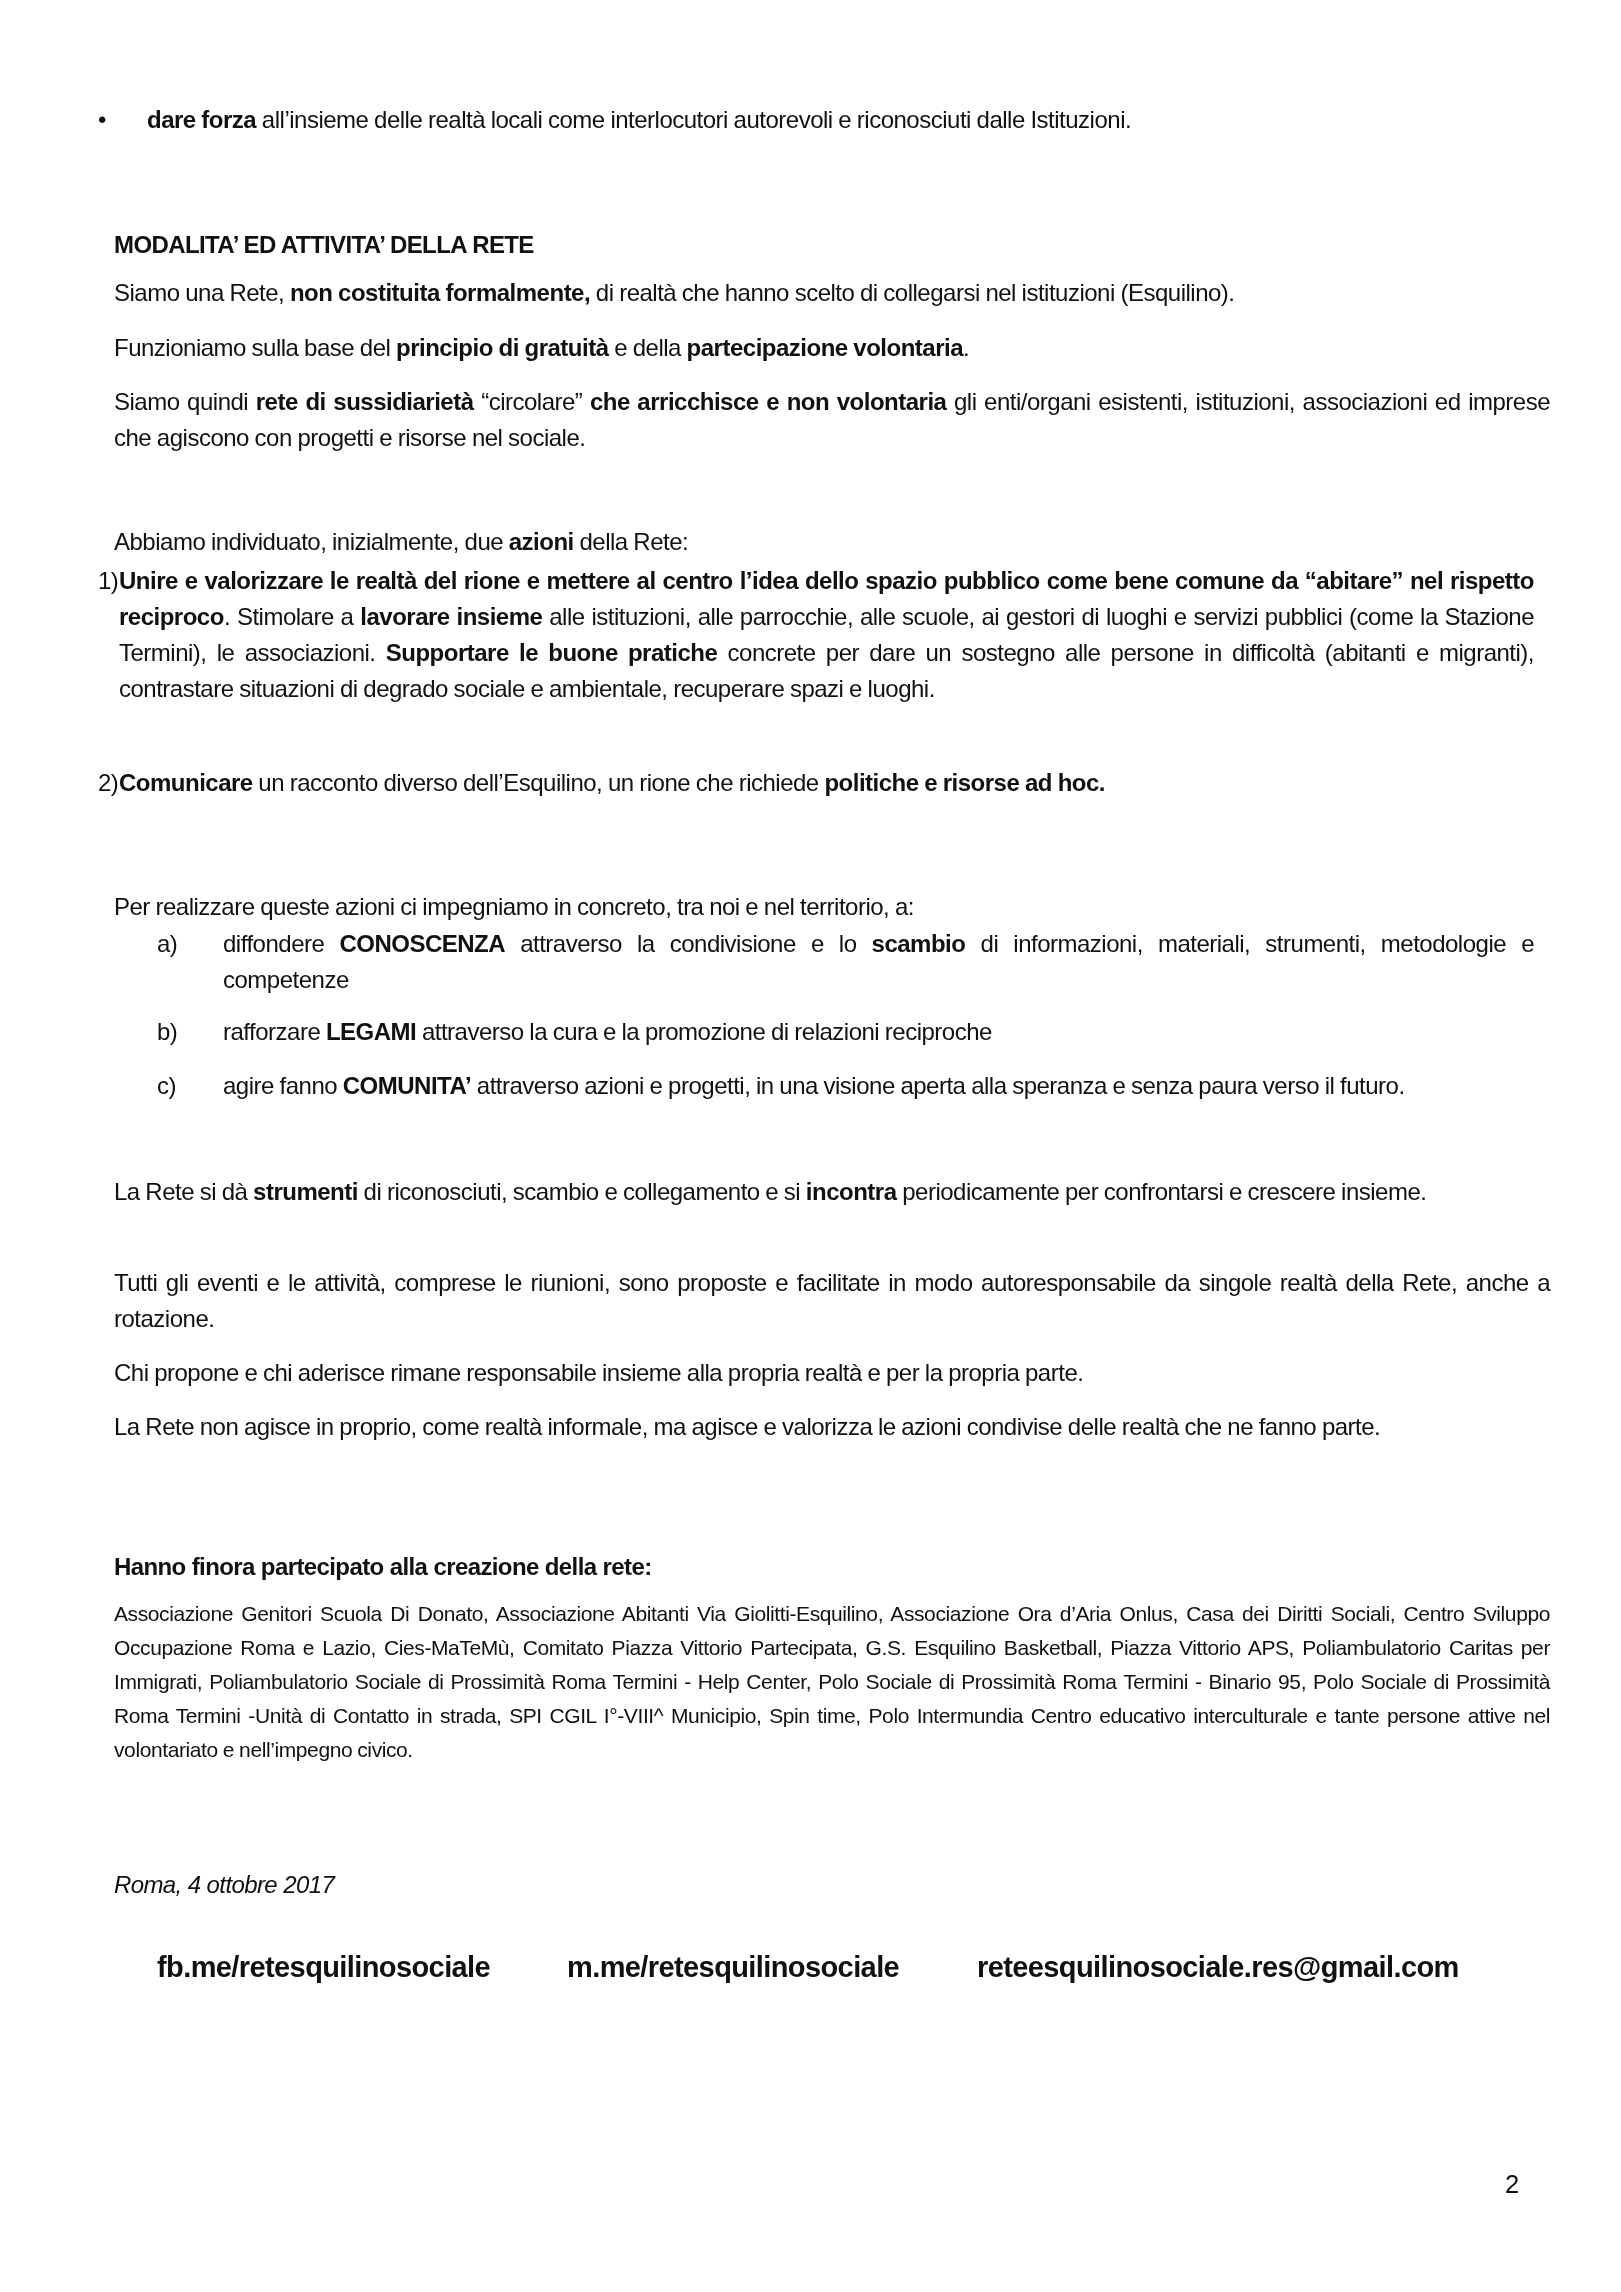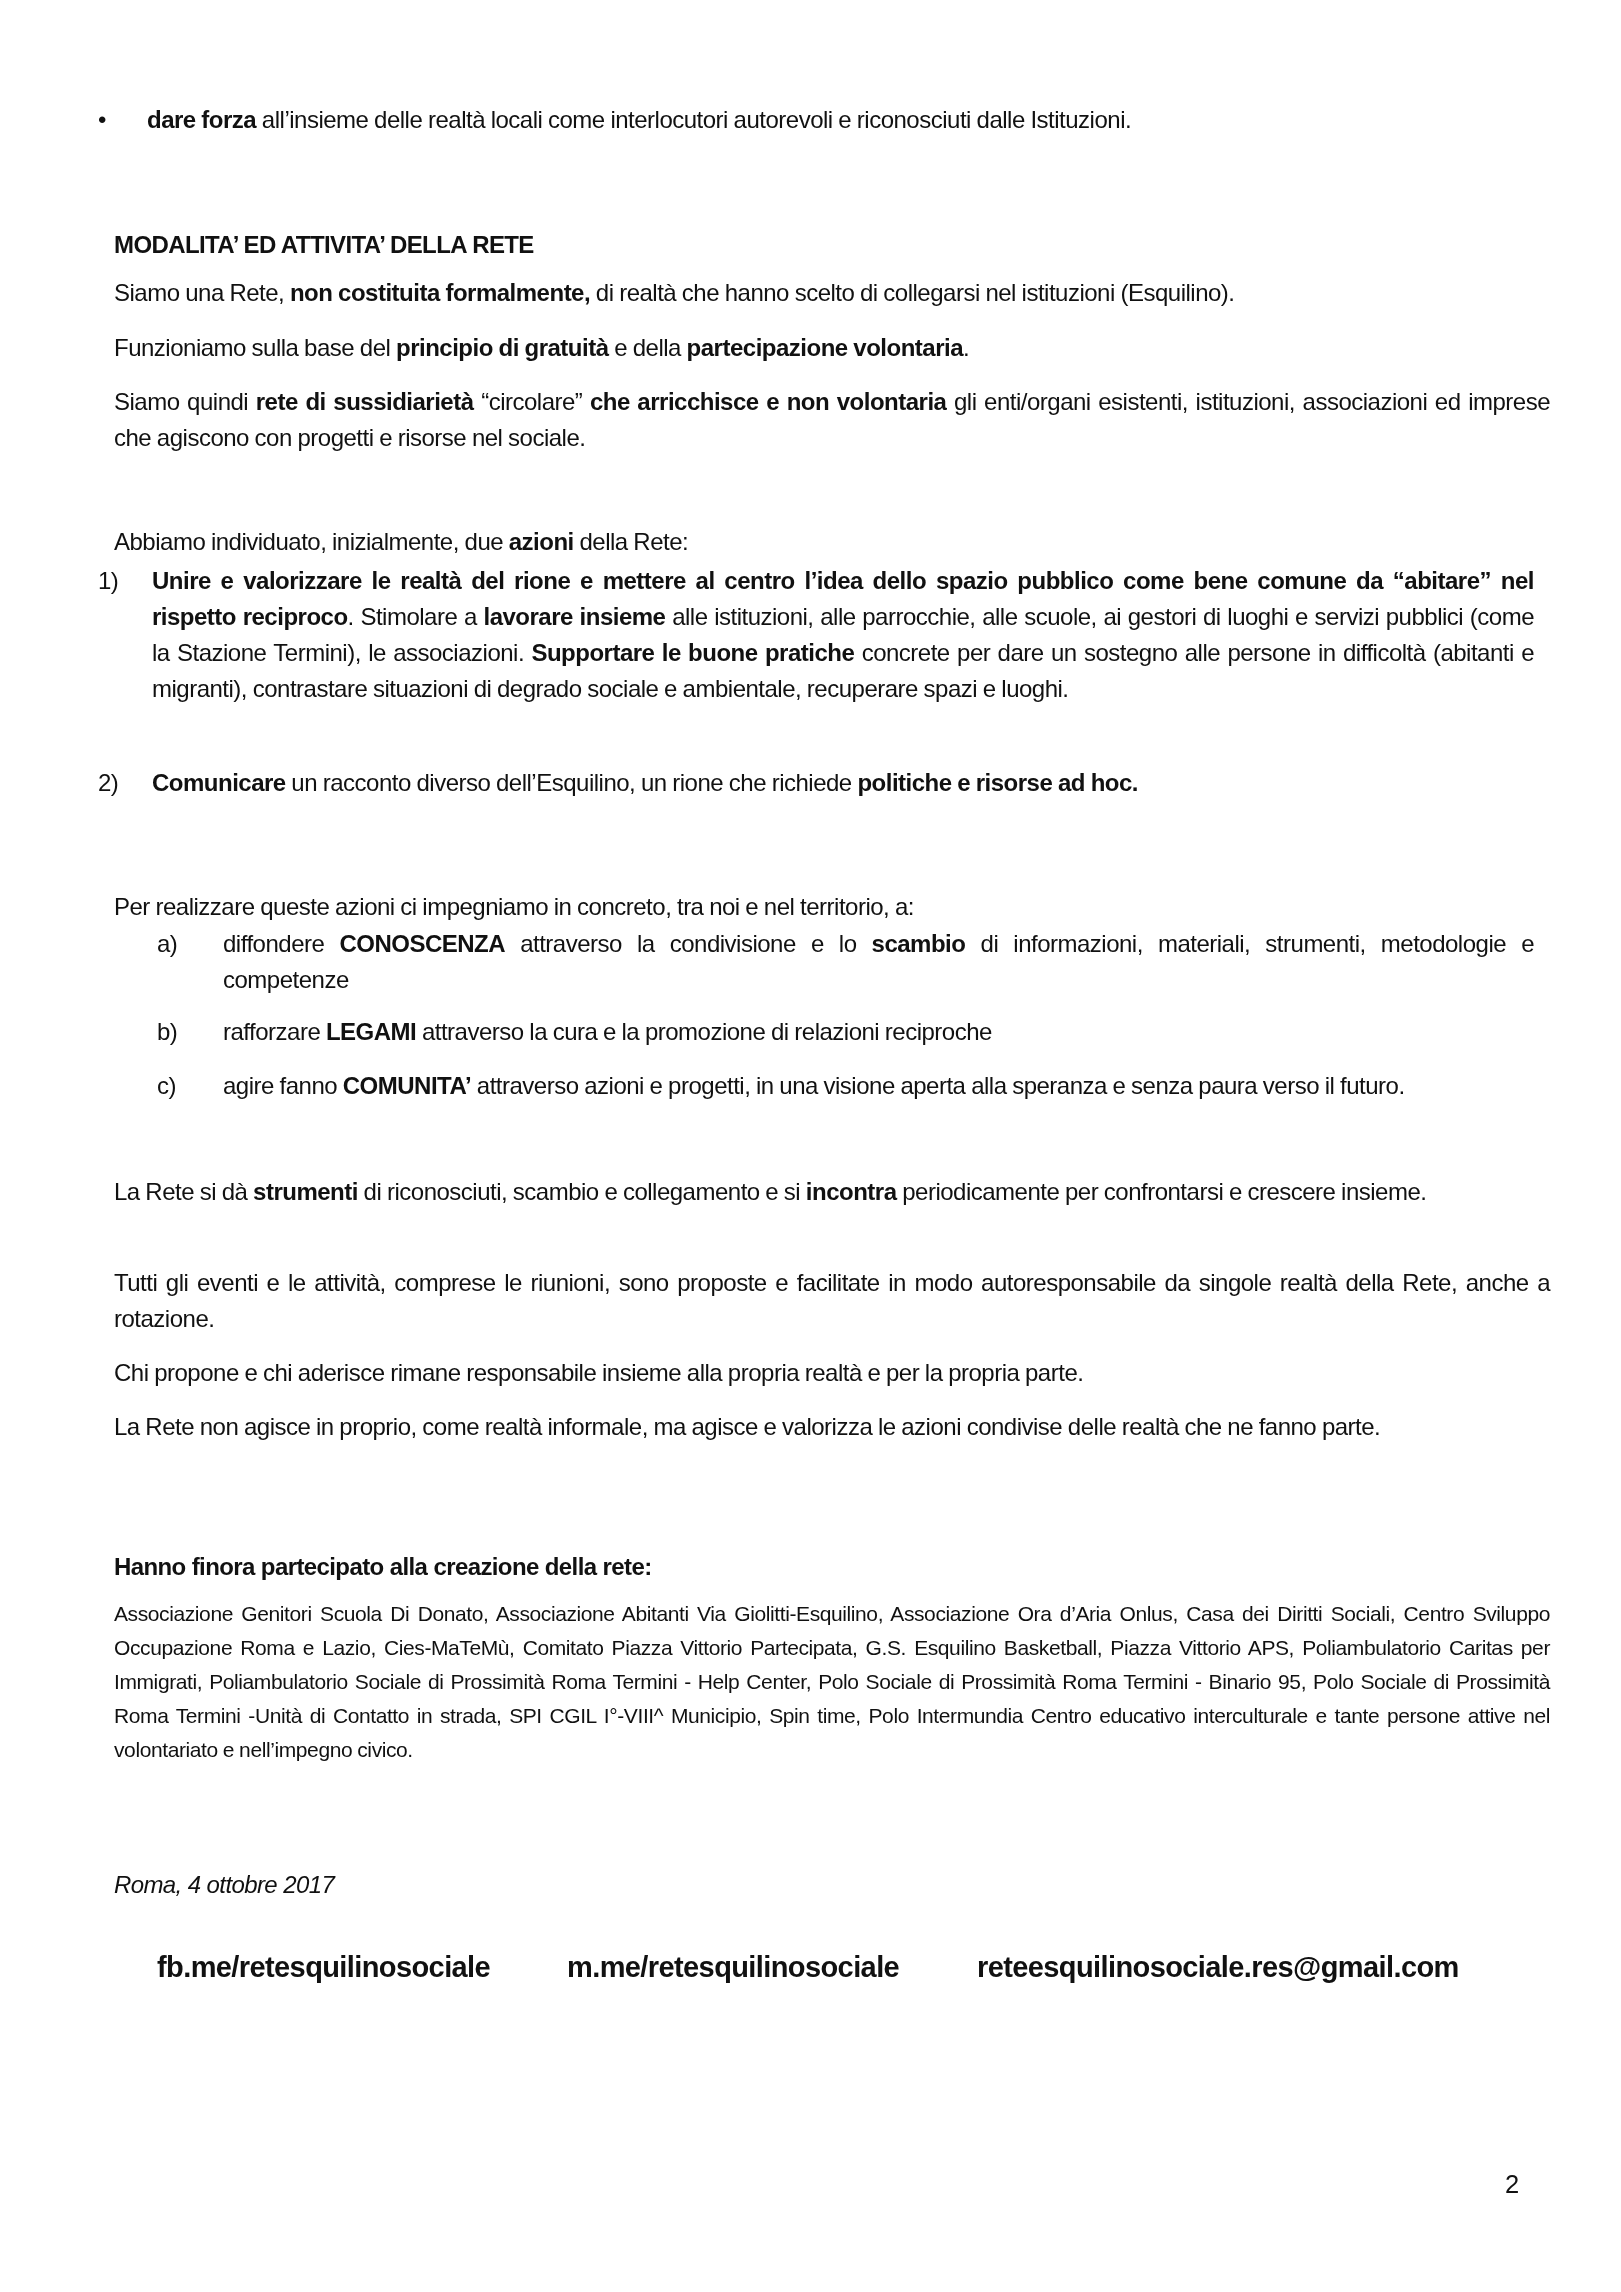--- a/index.html
+++ b/index.html
@@ -11,21 +11,21 @@
     .txt { font-size: 24px; line-height: 36px; letter-spacing: -0.5px; word-spacing: -0.5px; }
     .justify { text-align: justify; text-align-last: left; }
     b { font-weight: bold; }
     .blk { position: absolute; left: 0; width: 1436px; margin: 16px; }
     .bullet-row { position: absolute; left: 0; top: 102px; width: 1436px; }
     .bullet-row .dot { position: absolute; left: 0; top: 0; }
     .bullet-row .bt { position: absolute; left: 49px; top: 0; white-space: nowrap; }
     .heading { font-weight: bold; font-size: 24px; letter-spacing: -0.6px; }
     .num-item { position: absolute; left: 0; width: 1436px; }
     .num-item .marker { position: absolute; left: 0; top: 0; }
-    .num-item .body { margin-left: 54px; }
+    .num-item .body { margin-left: 21px; }
     .let-item { position: absolute; left: 59px; width: 1377px; }
     .let-item .marker { position: absolute; left: 0; top: 0; }
     .let-item .body { margin-left: 66px; }
     .orgs { font-size: 21px; line-height: 34px; letter-spacing: -0.4px; word-spacing: -0.4px; }
     .date { font-style: italic; font-size: 24px; letter-spacing: -0.6px; }
     .contacts { position: absolute; top: 1951px; left: 59px; width: 1372px; font-weight: bold; font-size: 29px; letter-spacing: -0.6px; }
     .contacts span { position: absolute; top: 0; white-space: nowrap; }
     .page-num { position: absolute; left: 1505px; top: 2170px; font-size: 25.5px; }
   </style>
 </head>

